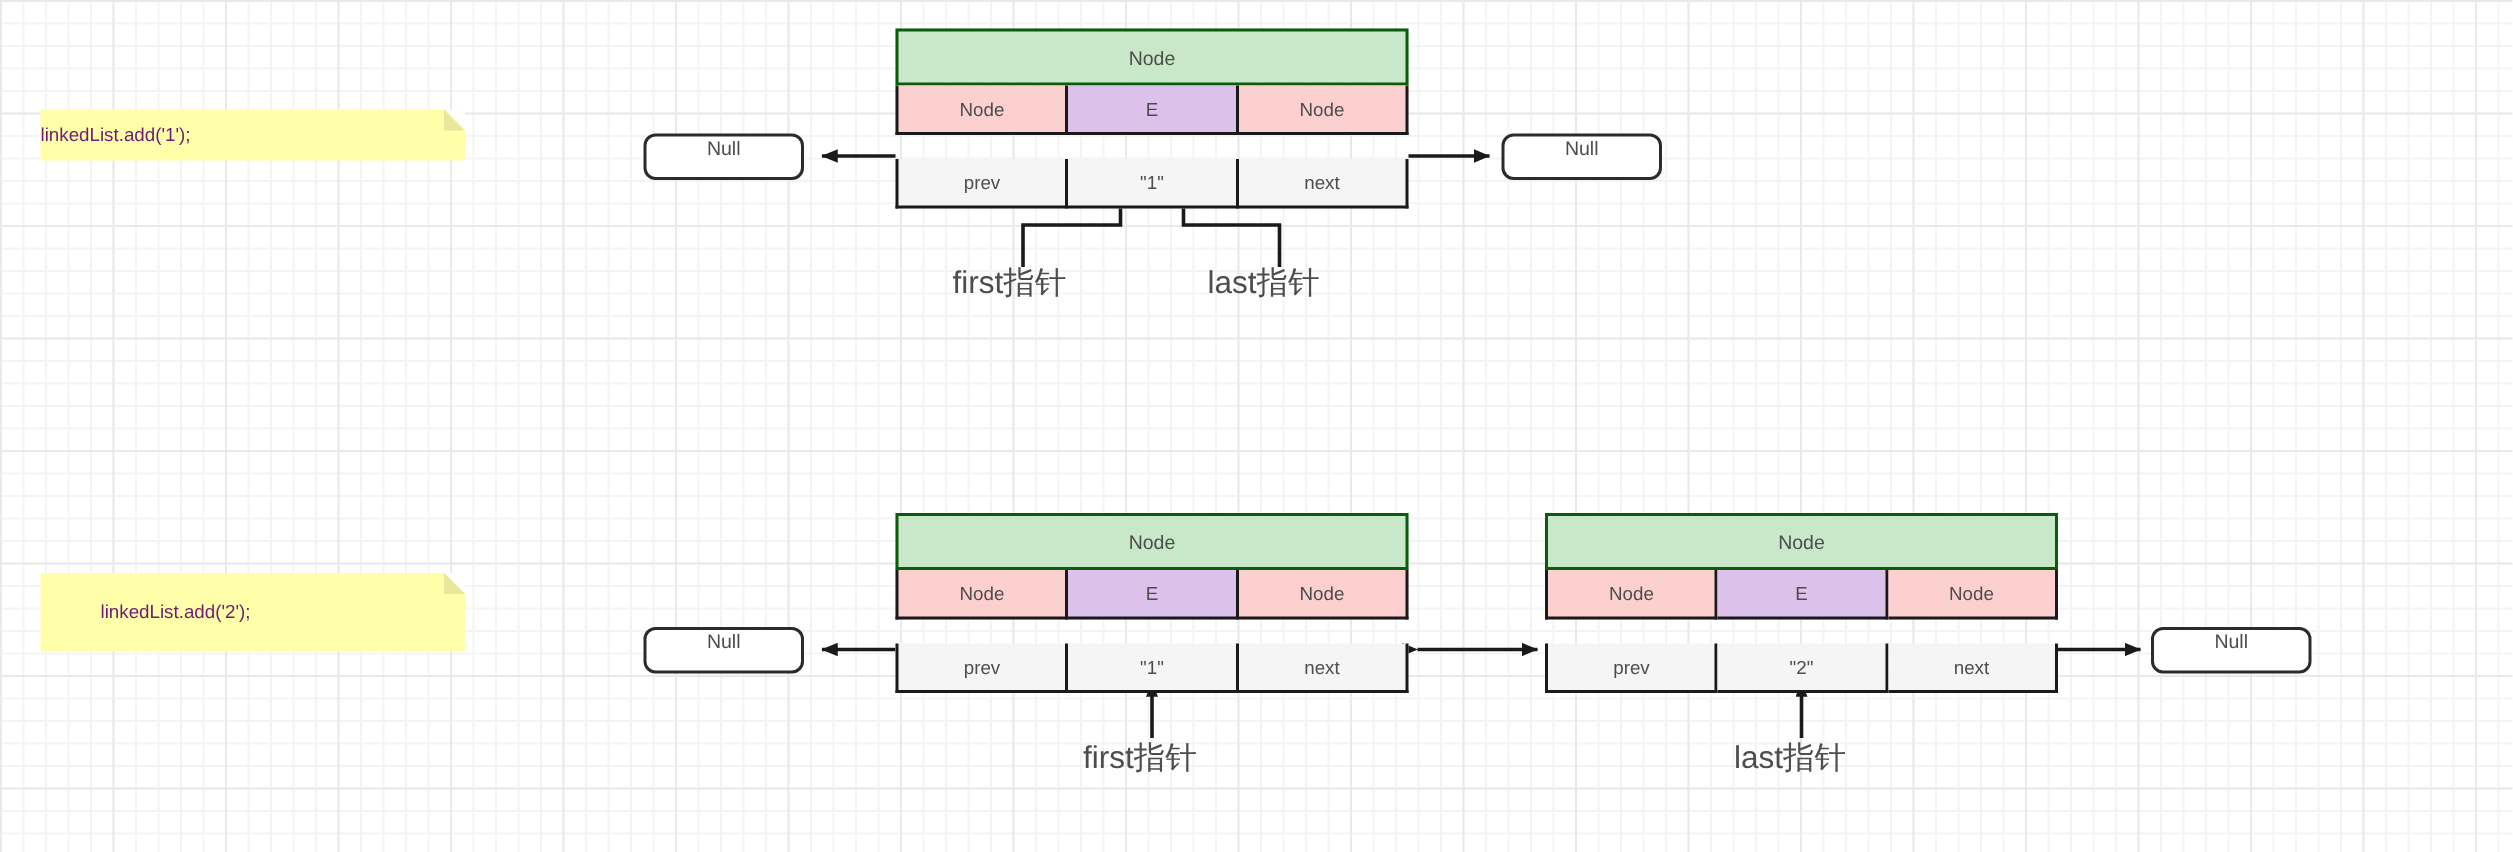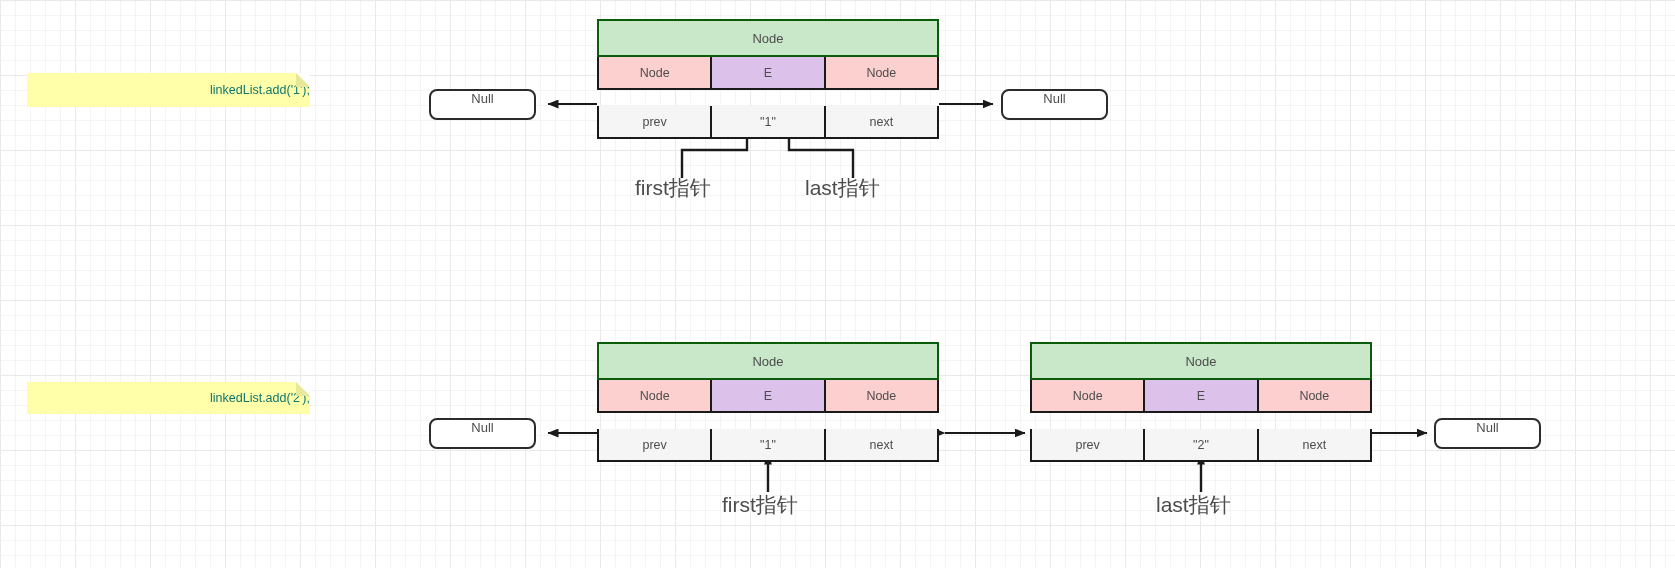--- a/index.html
+++ b/index.html
@@ -22,25 +22,25 @@
       linear-gradient(to right, #f4f4f4 1px, transparent 1px),
       linear-gradient(to bottom, #f4f4f4 1px, transparent 1px);
     background-size: 75px 75px, 75px 75px, 15px 15px, 15px 15px;
     background-position: 0 -7px, -7px 0, 0 -7px, -7px 0;
   }
 
   
   .sticky {
     position: absolute;
     background: #ffffaa;
-    color: #0f766e;
+    color: #701a75;
     font-size: 12.5px;
     display: flex;
     align-items: center;
-    justify-content: flex-end;
+    justify-content: flex-start;
     box-sizing: border-box;
   }
   .sticky .fold {
     position: absolute;
     top: 0;
     right: 0;
     width: 0;
     height: 0;
     border-left: 14px solid transparent;
     border-top: 14px solid #ffffff;
@@ -209,21 +209,21 @@
     </div>
   </div>
 
   <div class="nullbox" style="left:1001px; top:89px; width:107px; height:31px;">
     <span>Null</span>
   </div>
 
   <div class="ptr-label" style="left:635px; top:174px;">first指针</div>
   <div class="ptr-label" style="left:805px; top:174px;">last指针</div>
 
-  <div class="sticky" style="left:27px; top:382px; width:283px; height:32px;">
+  <div class="sticky" style="left:27px; top:382px; width:283px; height:52px;padding-left:40px;">
     <span>linkedList.add('2');</span>
     <span class="fold"></span>
     <span class="fold2"></span>
   </div>
 
   <div class="nullbox" style="left:429px; top:418px; width:107px; height:31px;">
     <span>Null</span>
   </div>
 
   <div class="nodebox" style="left:597px; top:342px; width:342px;">

